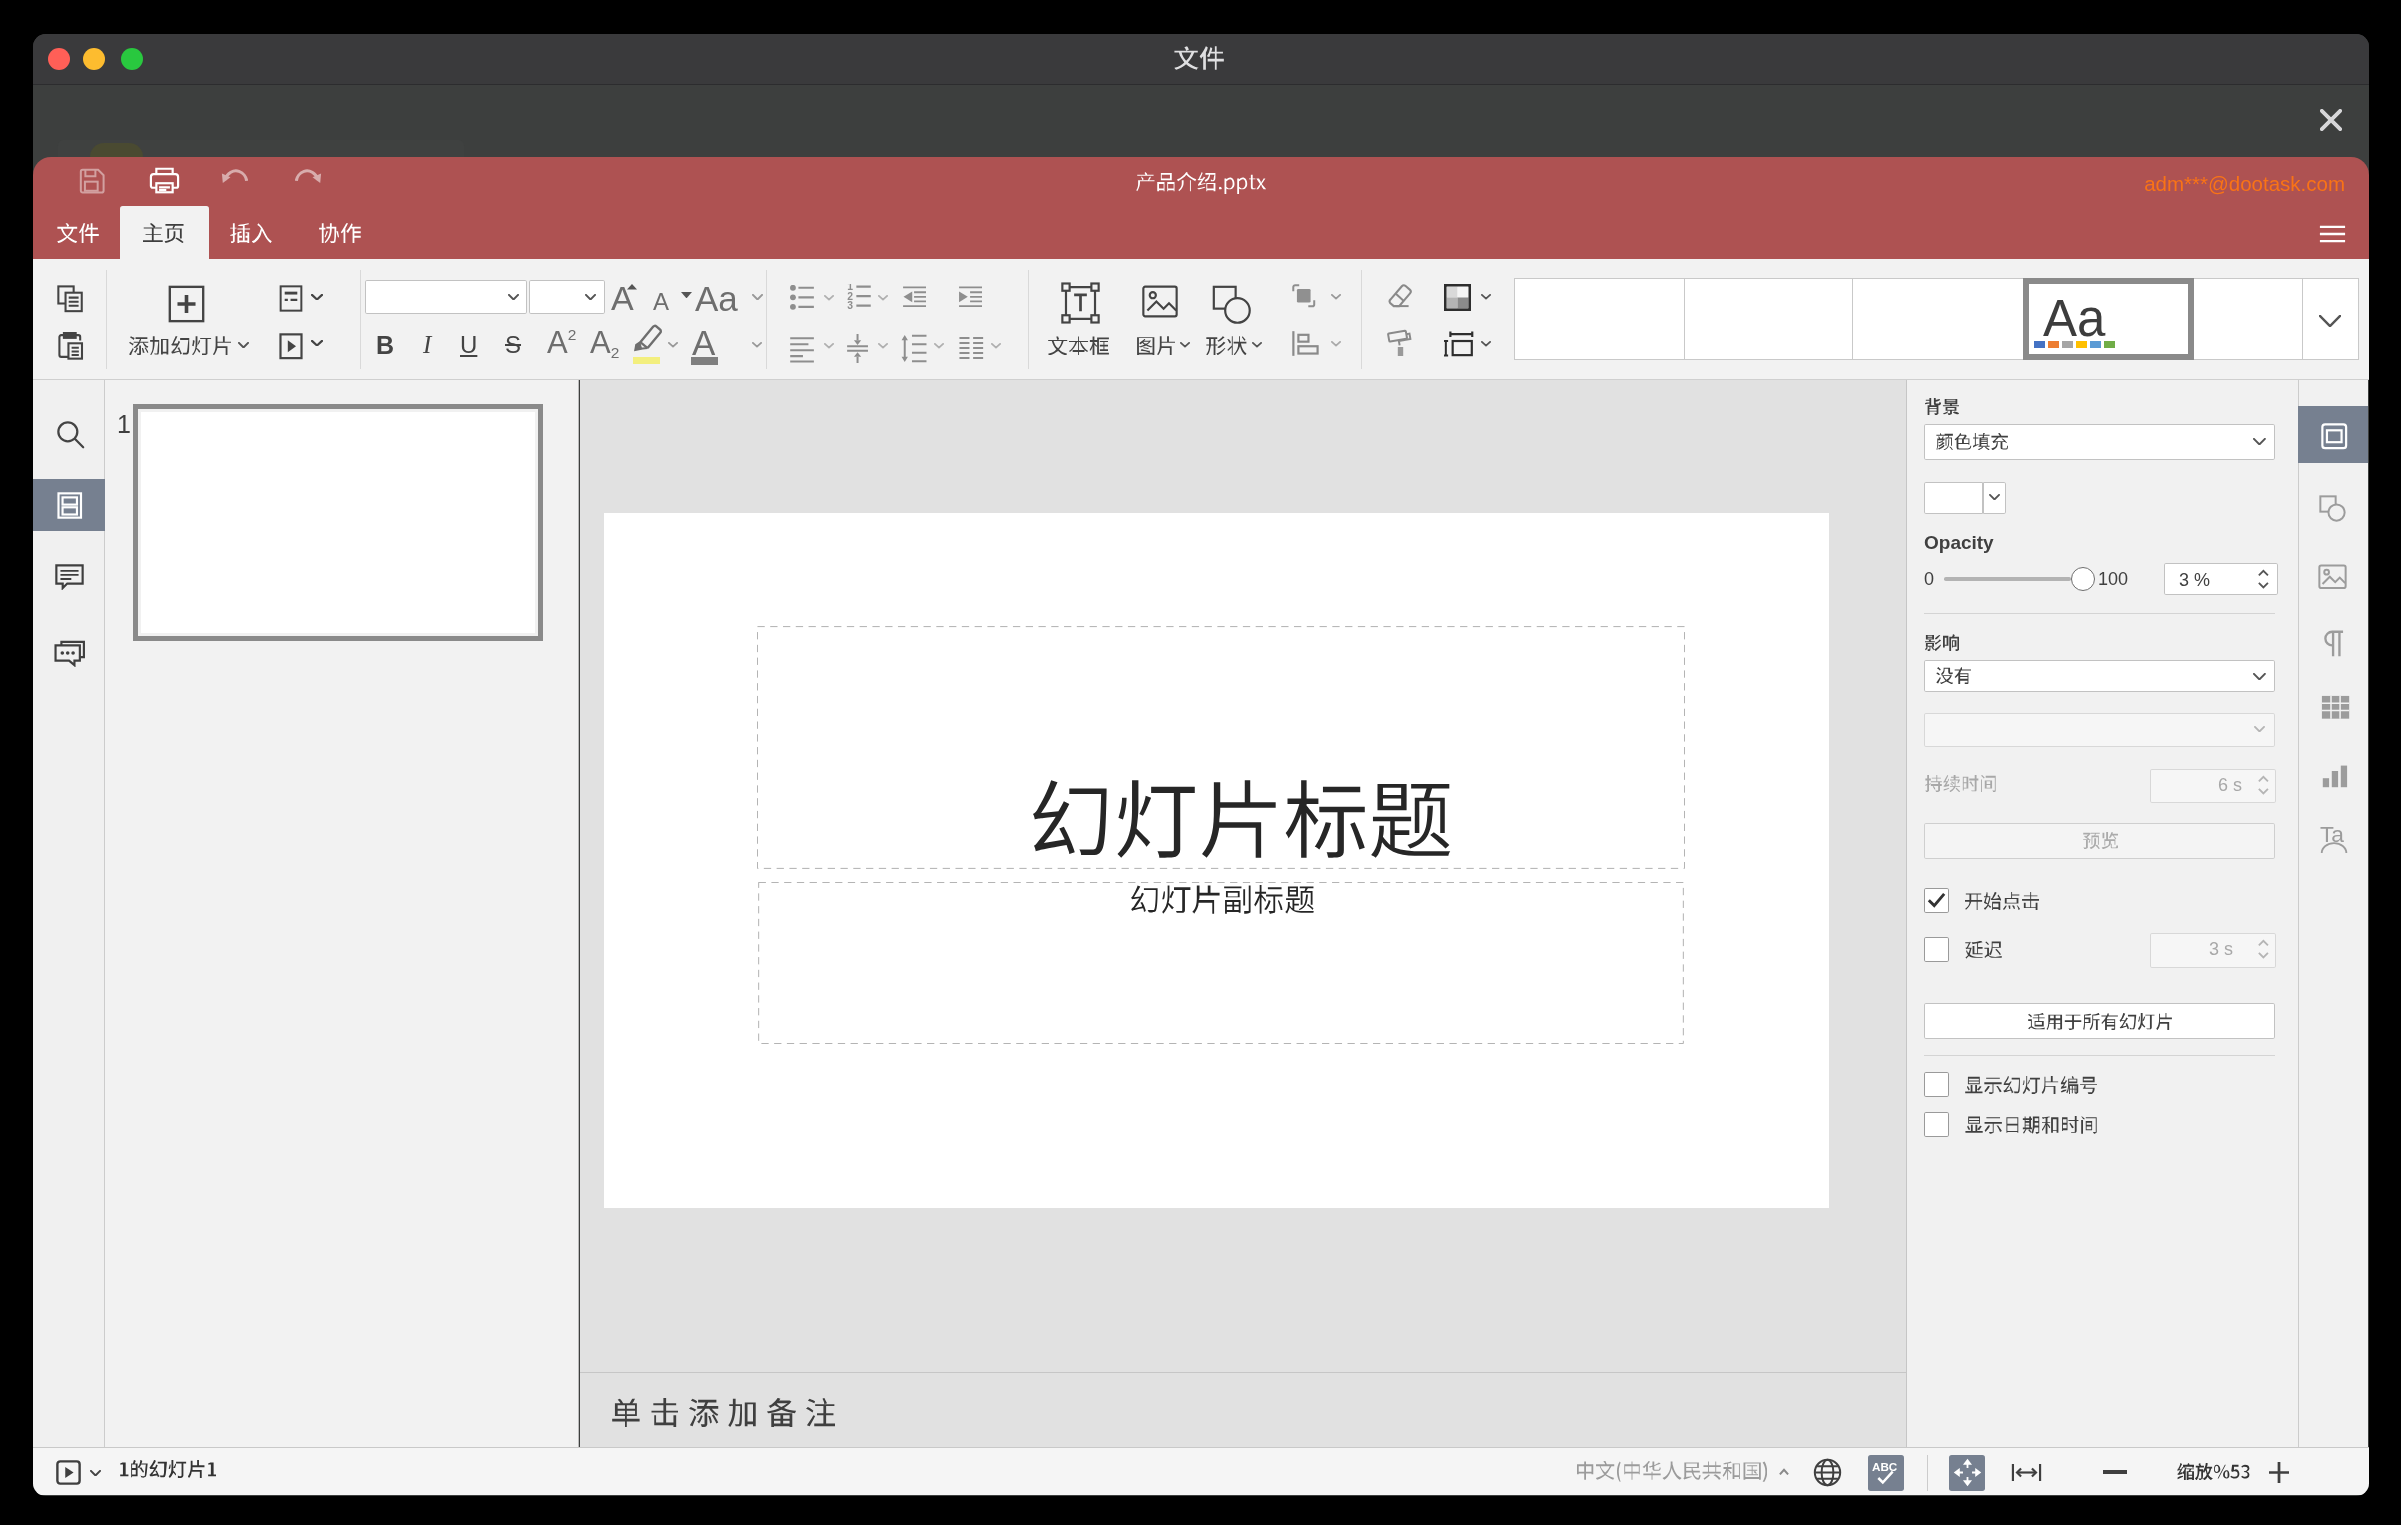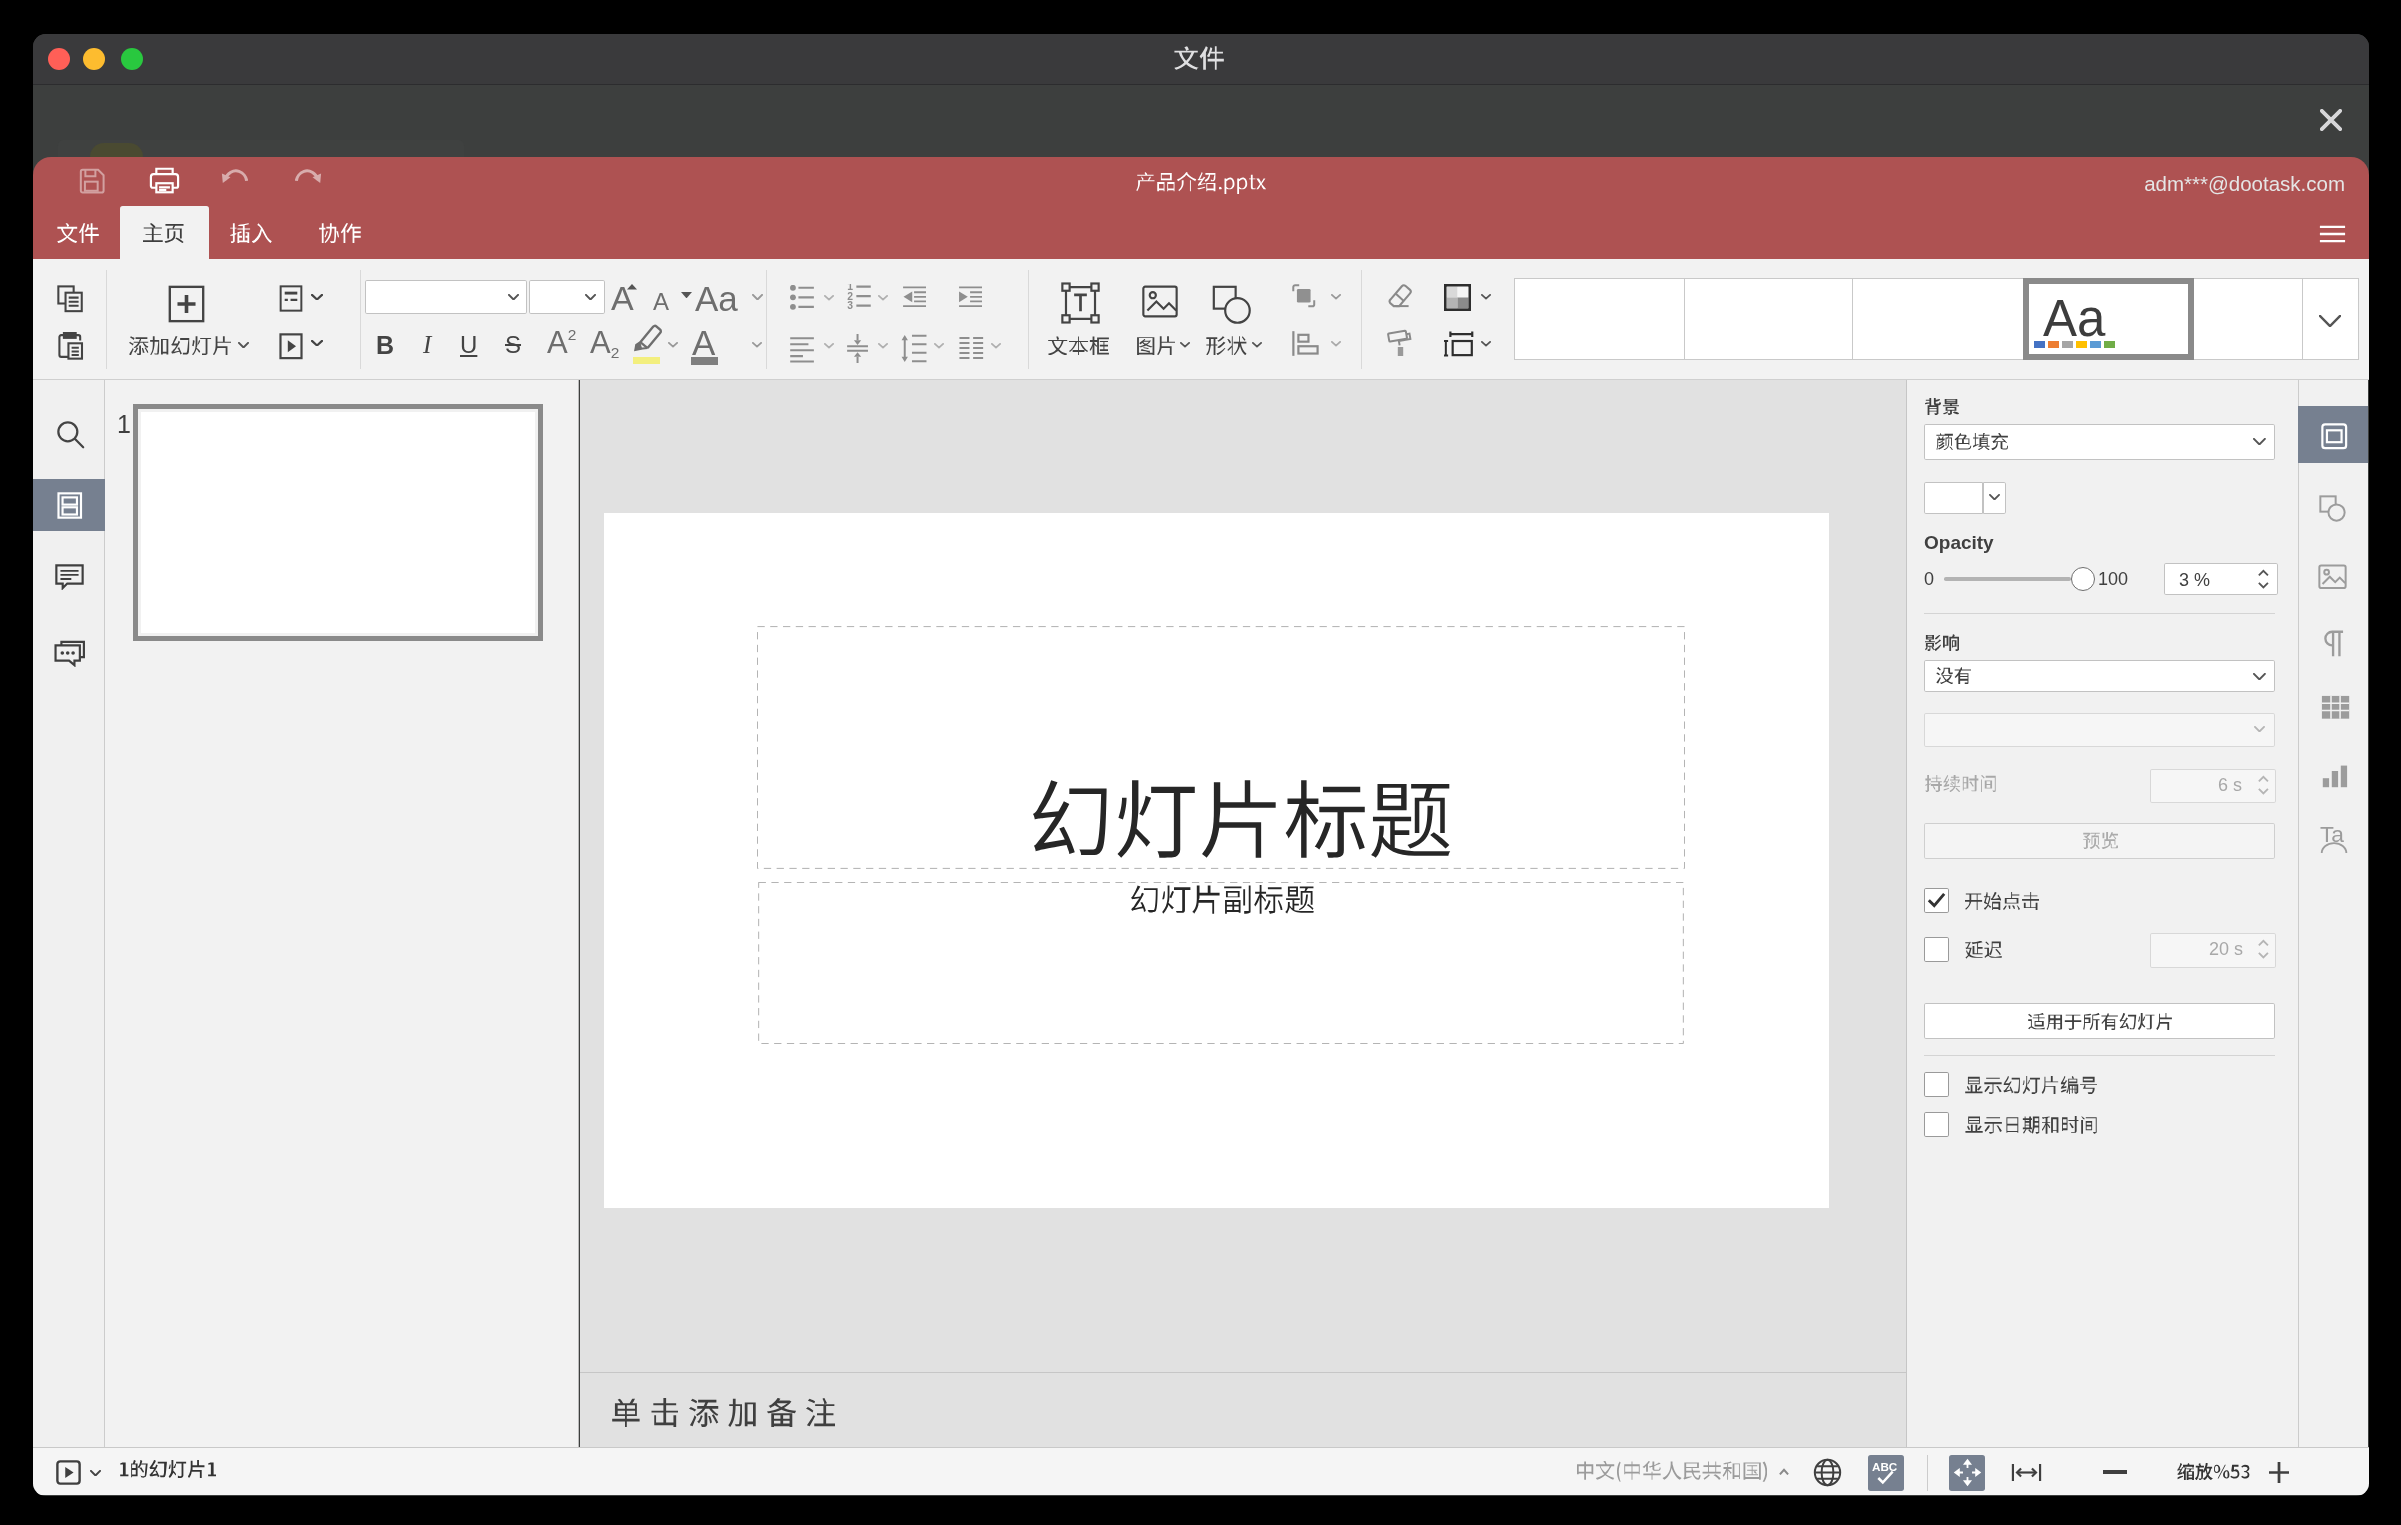--- a/index.html
+++ b/index.html
@@ -41,21 +41,21 @@
     </svg>
 <svg class="abs" style="left:262px;top:133px" width="27" height="24" viewBox="0 0 30 26">
       <g opacity="0.52">
         <path d="M26 14 C23 6 16 2.5 10 4.5 C5 6.2 2 11 1.5 15" fill="none" stroke="#fff" stroke-width="3.4"></path>
         <path d="M19.5 11 L28 17.5 L29 7 z" fill="#fff"></path>
       </g>
     </svg>
 <div class="abs" style="left:1103px;top:138px;"><svg width="130" height="22" viewBox="0.8 -19.1 142.7 24.2">
         <path d="M6 -14C7 -13 7 -11 8 -10L9 -11C9 -12 8 -13 7 -14ZM16 -14C15 -13 14 -11 14 -10H3V-7C3 -5 3 -2 1 1C1 1 2 2 2 2C4 -1 5 -5 5 -7V-9H21V-10H15C16 -11 17 -13 17 -14ZM10 -18C10 -18 11 -17 11 -16H2V-15H20V-16H13L13 -16C13 -17 12 -18 11 -19Z M29 -16H38V-12H29ZM28 -18V-10H40V-18ZM24 -8V2H26V1H31V2H32V-8ZM26 -1V-6H31V-1ZM35 -8V2H36V1H42V2H43V-8ZM36 -1V-6H42V-1Z M60 -10V2H61V-10ZM51 -10V-7C51 -5 51 -2 47 1C47 1 48 1 48 2C52 -1 53 -4 53 -7V-10ZM56 -19C54 -16 50 -12 46 -11C46 -10 46 -10 47 -9C50 -11 54 -13 56 -16C59 -13 62 -11 66 -9C66 -10 67 -11 67 -11C63 -12 59 -15 57 -18L58 -18Z M68 -1 69 0C71 -0 74 -1 77 -2L76 -3C74 -2 70 -2 68 -1ZM69 -10C69 -10 70 -10 73 -10C72 -9 71 -8 70 -7C70 -6 69 -6 69 -6C69 -5 69 -4 69 -4C70 -4 70 -5 77 -6C77 -6 77 -7 77 -7L72 -6C73 -8 75 -11 77 -13L75 -14C75 -13 74 -12 74 -12L71 -11C72 -13 73 -16 74 -18L73 -19C72 -16 70 -13 70 -12C69 -12 69 -11 68 -11C69 -11 69 -10 69 -10ZM78 -7V2H79V1H86V2H88V-7ZM79 -1V-6H86V-1ZM77 -18V-16H81C80 -13 79 -11 76 -10C77 -9 77 -9 77 -8C81 -10 82 -13 82 -16H87C86 -13 86 -11 86 -11C86 -10 85 -10 85 -10C85 -10 84 -10 83 -11C83 -10 83 -9 83 -9C84 -9 85 -9 86 -9C86 -9 87 -9 87 -10C88 -10 88 -12 88 -17C88 -17 88 -18 88 -18Z M93 0C94 0 95 -0 95 -1C95 -2 94 -3 93 -3C92 -3 92 -2 92 -1C92 -0 92 0 93 0Z M98 5H100V1L100 -1C101 -0 103 0 104 0C106 0 109 -2 109 -6C109 -10 107 -13 104 -13C103 -13 101 -12 100 -11H100L100 -12H98ZM103 -1C103 -1 101 -2 100 -3V-9C102 -10 103 -11 104 -11C106 -11 107 -9 107 -6C107 -3 105 -1 103 -1Z M112 5H114V1L114 -1C115 -0 117 0 118 0C120 0 123 -2 123 -6C123 -10 121 -13 118 -13C117 -13 115 -12 114 -11H114L114 -12H112ZM117 -1C117 -1 115 -2 114 -3V-9C116 -10 117 -11 118 -11C120 -11 121 -9 121 -6C121 -3 119 -1 117 -1Z M130 0C131 0 132 0 132 -0L132 -2C132 -2 131 -1 131 -1C129 -1 129 -2 129 -4V-11H132V-12H129V-16H127L127 -12L125 -12V-11H127V-4C127 -1 127 0 130 0Z M133 0H135L137 -3C137 -4 138 -4 138 -5H138C139 -4 139 -4 139 -3L141 0H144L139 -6L143 -12H141L140 -10C139 -9 139 -8 138 -7H138C138 -8 138 -9 137 -10L136 -12H133L137 -6Z" fill="#ffffff"></path>
       </svg></div>
-<div class="abs" style="left:2038px;top:138px;width:274px;text-align:right;font-size:20.5px;color:#e5e5e5;line-height:24px">adm***@dootask.com</div>
+<div class="abs" style="left:2038px;top:138px;width:274px;text-align:right;font-size:20.5px;color:#f97316;line-height:24px">adm***@dootask.com</div>
 <div class="abs" style="left:87px;top:172px;width:89px;height:53px;background:#f2f2f2;border-radius:2.7px 2.7px 0 0"></div>
 <div class="abs" style="left:24px;top:189px;"><svg width="42" height="20" viewBox="0.9 -20.3 46.0 22.2">
         <path d="M10 -20C11 -19 12 -17 12 -16L14 -17C14 -18 13 -19 12 -20ZM1 -16V-14H5C6 -11 8 -7 11 -5C8 -3 5 -1 1 0C1 1 2 1 2 2C6 1 9 -1 12 -4C15 -1 18 1 22 2C22 1 23 0 23 0C19 -1 16 -3 13 -5C16 -7 18 -10 19 -14H23V-16ZM12 -6C10 -8 8 -11 7 -14H17C16 -11 14 -8 12 -6Z M32 -8V-6H38V2H40V-6H47V-8H40V-13H46V-15H40V-20H38V-15H35C36 -16 36 -17 36 -19L34 -19C34 -16 33 -13 31 -11C32 -11 33 -10 33 -10C34 -11 34 -12 35 -13H38V-8ZM30 -20C29 -16 27 -13 25 -10C25 -10 26 -9 26 -9C27 -10 27 -10 28 -12V2H30V-14C31 -16 31 -18 32 -20Z" fill="#ffffff"></path>
       </svg></div>
 <div class="abs" style="left:110px;top:189px;"><svg width="41" height="20" viewBox="1.3 -20.1 45.1 22.1">
         <path d="M9 -19C10 -18 12 -16 13 -15H2V-14H11V-8H4V-7H11V-1H1V1H23V-1H13V-7H21V-8H13V-14H22V-15H14L15 -16C14 -17 12 -19 10 -20Z M35 -11V-7C35 -4 34 -1 25 0C26 1 26 2 26 2C36 -0 37 -3 37 -7V-11ZM37 -3C40 -1 43 1 45 2L46 1C44 -1 41 -3 38 -4ZM28 -14V-3H30V-13H42V-3H44V-14H35C36 -15 36 -16 37 -17H46V-19H26V-17H35C34 -16 34 -15 34 -14Z" fill="#3e3e3e"></path>
       </svg></div>
 <div class="abs" style="left:197px;top:189px;"><svg width="42" height="20" viewBox="0.9 -20.2 46.2 22.1">
         <path d="M18 -6V-4H20V-1H17V-13H23V-14H17V-18C18 -18 20 -18 22 -19L21 -20C18 -19 13 -19 10 -18C10 -18 10 -17 10 -17C12 -17 13 -17 15 -17V-14H9V-13H15V-1H11V-4H14V-6H11V-9C12 -9 13 -9 14 -10L13 -11C12 -11 11 -10 9 -10V2H11V1H20V2H22V-10H18V-9H20V-6ZM4 -20V-15H1V-14H4V-8L1 -7L1 -6L4 -6V-0C4 0 4 0 4 0C3 0 3 0 2 0C2 1 2 1 2 2C4 2 4 2 5 1C5 1 6 1 6 -0V-7L8 -8L8 -9L6 -9V-14H8V-15H6V-20Z M31 -18C33 -17 34 -16 35 -14C33 -7 30 -2 25 0C25 1 26 1 27 2C32 -1 35 -5 36 -12C39 -7 41 -1 46 2C46 1 47 0 47 -0C39 -5 40 -14 32 -20Z" fill="#ffffff"></path>
       </svg></div>
@@ -454,21 +454,21 @@
       <path d="M2 9 L8 15 L19 2" fill="none" stroke="#333" stroke-width="3.2"></path>
     </svg>
 <div class="abs" style="left:1932px;top:858px;"><svg width="74" height="17.7" viewBox="1.1 -17.7 81.6 19.4">
         <path d="M14 -15V-9H8V-10V-15ZM1 -9V-7H6C6 -4 5 -2 1 1C2 1 2 1 2 2C6 -1 7 -4 8 -7H14V2H15V-7H20V-9H15V-15H19V-16H2V-15H6V-10L6 -9Z M31 -7V2H32V1H38V2H40V-7ZM32 -1V-5H38V-1ZM30 -9C31 -9 32 -9 39 -9C40 -9 40 -8 40 -8L41 -9C41 -10 39 -13 38 -15L37 -14C37 -13 38 -12 39 -11L32 -10C33 -12 35 -15 36 -17L34 -18C33 -15 31 -12 31 -11C30 -11 30 -10 29 -10C30 -10 30 -9 30 -9ZM25 -12H28C27 -9 27 -7 26 -5C25 -6 25 -6 24 -7C24 -8 25 -10 25 -12ZM22 -6C23 -5 25 -5 26 -4C25 -2 23 -0 22 0C22 1 23 1 23 2C24 1 26 -1 27 -3C27 -2 28 -1 29 -0L30 -2C29 -2 28 -3 27 -4C28 -6 29 -9 29 -13L28 -13L28 -13H26C26 -15 26 -16 26 -17L25 -18C25 -16 24 -15 24 -13H22V-12H24C23 -10 23 -8 22 -6Z M47 -10H58V-6H47ZM49 -3C49 -1 50 0 50 1L51 1C51 0 51 -1 51 -3ZM53 -3C54 -1 55 0 55 1L56 1C56 0 56 -2 55 -3ZM58 -3C59 -2 60 0 60 2L62 1C61 -0 60 -2 59 -3ZM46 -3C45 -2 44 0 43 1L44 2C45 1 47 -1 47 -3ZM45 -11V-5H60V-11H53V-14H61V-15H53V-18H52V-11Z M66 -6V0H79V2H81V-6H79V-1H74V-8H83V-10H74V-13H81V-14H74V-18H73V-14H66V-13H73V-10H64V-8H73V-1H68V-6Z" fill="#404040"></path>
       </svg></div>
 <div class="abs" style="left:1891px;top:903px;width:25px;height:25px;background:#fff;border:0.9px solid #9a9a9a;border-radius:1.8px;box-sizing:border-box"></div>
 <div class="abs" style="left:1932px;top:907px;"><svg width="37" height="17.7" viewBox="0.7 -17.5 40.6 19.4">
         <path d="M9 -12V-3H20V-4H15V-9H20V-11H15V-15C17 -15 18 -16 20 -16L18 -18C16 -17 12 -16 8 -16C8 -15 9 -15 9 -14C10 -14 12 -15 14 -15V-4H11V-12ZM2 -8C2 -8 2 -9 3 -9H6C6 -7 5 -5 4 -4C4 -5 3 -6 3 -7L2 -7C2 -5 3 -4 4 -2C3 -1 2 -0 1 1C1 1 2 1 2 2C3 1 4 0 5 -1C7 1 10 1 14 1H20C20 1 20 -0 20 -0C19 -0 15 -0 14 -0C11 -0 8 -1 6 -3C7 -5 7 -7 8 -10L7 -10L6 -10H4C5 -12 6 -14 7 -16L6 -17L6 -16H1V-15H5C4 -13 3 -11 3 -11C2 -10 2 -10 1 -10C2 -9 2 -9 2 -8Z M23 -16C24 -15 25 -14 26 -13L27 -14C26 -15 25 -16 24 -17ZM34 -8C36 -6 38 -4 39 -2L40 -3C39 -5 37 -7 35 -9ZM27 -10H22V-9H25V-3C24 -2 23 -1 22 -0L23 1C24 -0 25 -1 26 -1C26 -1 27 -1 28 -0C29 1 31 1 34 1C36 1 39 1 41 1C41 0 41 -0 41 -1C39 -1 36 -0 34 -0C31 -0 29 -1 28 -1C27 -2 27 -2 27 -3ZM31 -11V-12V-15H38V-11ZM30 -17V-12C30 -9 29 -6 27 -3C28 -3 29 -2 29 -2C30 -4 31 -7 31 -10H40V-17Z" fill="#404040"></path>
       </svg></div>
 <div class="abs" style="left:2117px;top:899px;width:126px;height:35px;background:#f6f6f6;border:0.9px solid #d8d8d8;border-radius:1.8px;box-sizing:border-box"></div>
-<div class="abs" style="left:2176px;top:905px;font-size:18px;color:#a8a8a8">20 s</div>
+<div class="abs" style="left:2176px;top:905px;font-size:18px;color:#a8a8a8">3 s</div>
 <svg class="abs" style="left:2224px;top:905px" width="12.8" height="8.2" viewBox="0 0 14 9">
       <path d="M2 7 L7 2 L12 7" fill="none" stroke="#b5b5b5" stroke-width="2"></path>
     </svg>
 <svg class="abs" style="left:2224px;top:917px" width="12.8" height="8.2" viewBox="0 0 14 9">
       <path d="M2 2 L7 7 L12 2" fill="none" stroke="#b5b5b5" stroke-width="2"></path>
     </svg>
 <div class="abs" style="left:1891px;top:969px;width:351px;height:36px;background:#fff;border:0.9px solid #c2c2c2;border-radius:1.8px;box-sizing:border-box"></div>
 <div class="abs" style="left:1995px;top:979px;"><svg width="144" height="17" viewBox="0.8 -16.8 157.3 18.5">
         <path d="M1 -15C2 -14 4 -13 4 -12L5 -13C5 -14 3 -15 2 -16ZM9 -7H16V-4H9ZM5 -10H1V-8H4V-2C3 -2 2 -1 1 0L2 1C3 0 4 -1 4 -1C5 -1 6 -0 6 0C8 1 10 1 12 1C14 1 17 1 19 1C19 0 19 -0 19 -1C17 -0 14 -0 12 -0C10 -0 8 -0 7 -1C6 -2 5 -2 5 -2ZM8 -8V-2H18V-8H13V-11H19V-12H13V-15C15 -15 17 -15 18 -15L17 -17C15 -16 10 -15 7 -15C7 -15 7 -14 7 -14C9 -14 10 -14 12 -14V-12H6V-11H12V-8Z M23 -15V-8C23 -5 23 -2 21 1C21 1 22 1 22 2C23 0 24 -2 24 -5H29V1H31V-5H36V-0C36 -0 36 0 36 0C35 0 34 0 33 0C33 0 33 1 33 1C35 2 36 1 37 1C38 1 38 1 38 -0V-15ZM25 -14H29V-11H25ZM36 -14V-11H31V-14ZM25 -9H29V-6H24C25 -7 25 -7 25 -8ZM36 -9V-6H31V-9Z M42 -15V-14H49V-9H41V-7H49V-1C49 -0 49 -0 49 -0C48 -0 47 -0 45 -0C45 0 46 1 46 2C48 2 49 1 50 1C51 1 51 0 51 -1V-7H59V-9H51V-14H58V-15Z M71 -15V-8C71 -5 70 -2 68 1C68 1 69 1 69 2C72 -1 72 -5 72 -8V-9H75V2H77V-9H79V-10H72V-14C75 -14 77 -15 79 -15L78 -17C76 -16 73 -15 71 -15ZM63 -7V-8V-10H67V-7ZM69 -16C67 -16 64 -15 62 -15V-8C62 -5 62 -2 61 1C61 1 62 1 62 2C63 -0 63 -3 63 -6H69V-12H63V-14C66 -14 68 -14 70 -15Z M88 -17C88 -16 87 -15 87 -14H81V-13H86C85 -10 83 -8 81 -6C81 -6 82 -5 82 -5C83 -6 84 -7 85 -8V2H87V-2H95V-0C95 0 95 0 95 0C94 0 93 0 92 0C92 1 92 1 92 2C94 2 95 2 96 1C96 1 96 1 96 -0V-10H87C87 -11 88 -12 88 -13H99V-14H89C89 -15 89 -16 89 -16ZM87 -6H95V-4H87ZM87 -7V-9H95V-7Z M110 -15V-13H117C117 -5 116 -2 116 -1C116 -1 115 -0 115 -0C114 -0 113 -0 112 -1C112 -0 112 0 112 1C114 1 115 1 116 1C116 1 117 1 117 0C118 -1 118 -4 119 -14C119 -14 119 -15 119 -15ZM102 0C102 -0 103 -0 109 -2C109 -1 109 0 110 1L111 0C111 -1 110 -4 109 -6L107 -5C108 -5 108 -4 108 -3L104 -2C106 -5 108 -8 110 -11L108 -12C108 -11 107 -10 107 -9L103 -9C105 -11 106 -14 107 -16L105 -17C104 -14 103 -11 102 -10C102 -10 101 -9 101 -9C101 -9 101 -8 102 -7C102 -8 103 -8 106 -8C105 -6 104 -4 103 -3C102 -2 102 -2 101 -1C101 -1 102 -0 102 0Z M122 -13C122 -11 122 -9 121 -8L122 -7C123 -9 123 -11 123 -13ZM128 -13C127 -12 127 -10 126 -9L127 -8C128 -9 128 -11 129 -13ZM124 -17V-10C124 -7 124 -3 121 0C121 1 122 1 122 2C124 -0 125 -2 125 -4C126 -3 127 -2 128 -1L129 -2C128 -3 126 -5 126 -6C126 -7 126 -9 126 -10V-17ZM129 -15V-14H134V-1C134 -0 134 -0 134 -0C133 -0 132 -0 130 -0C130 0 131 1 131 1C133 1 134 1 135 1C135 1 136 0 136 -1V-14H139V-15Z M144 -16V-10C144 -6 143 -2 141 0C141 1 142 1 142 2C144 -0 145 -3 145 -5H153V2H155V-7H145C145 -8 145 -9 145 -10V-10H158V-12H152V-17H151V-12H145V-16Z" fill="#404040"></path>
       </svg></div>

